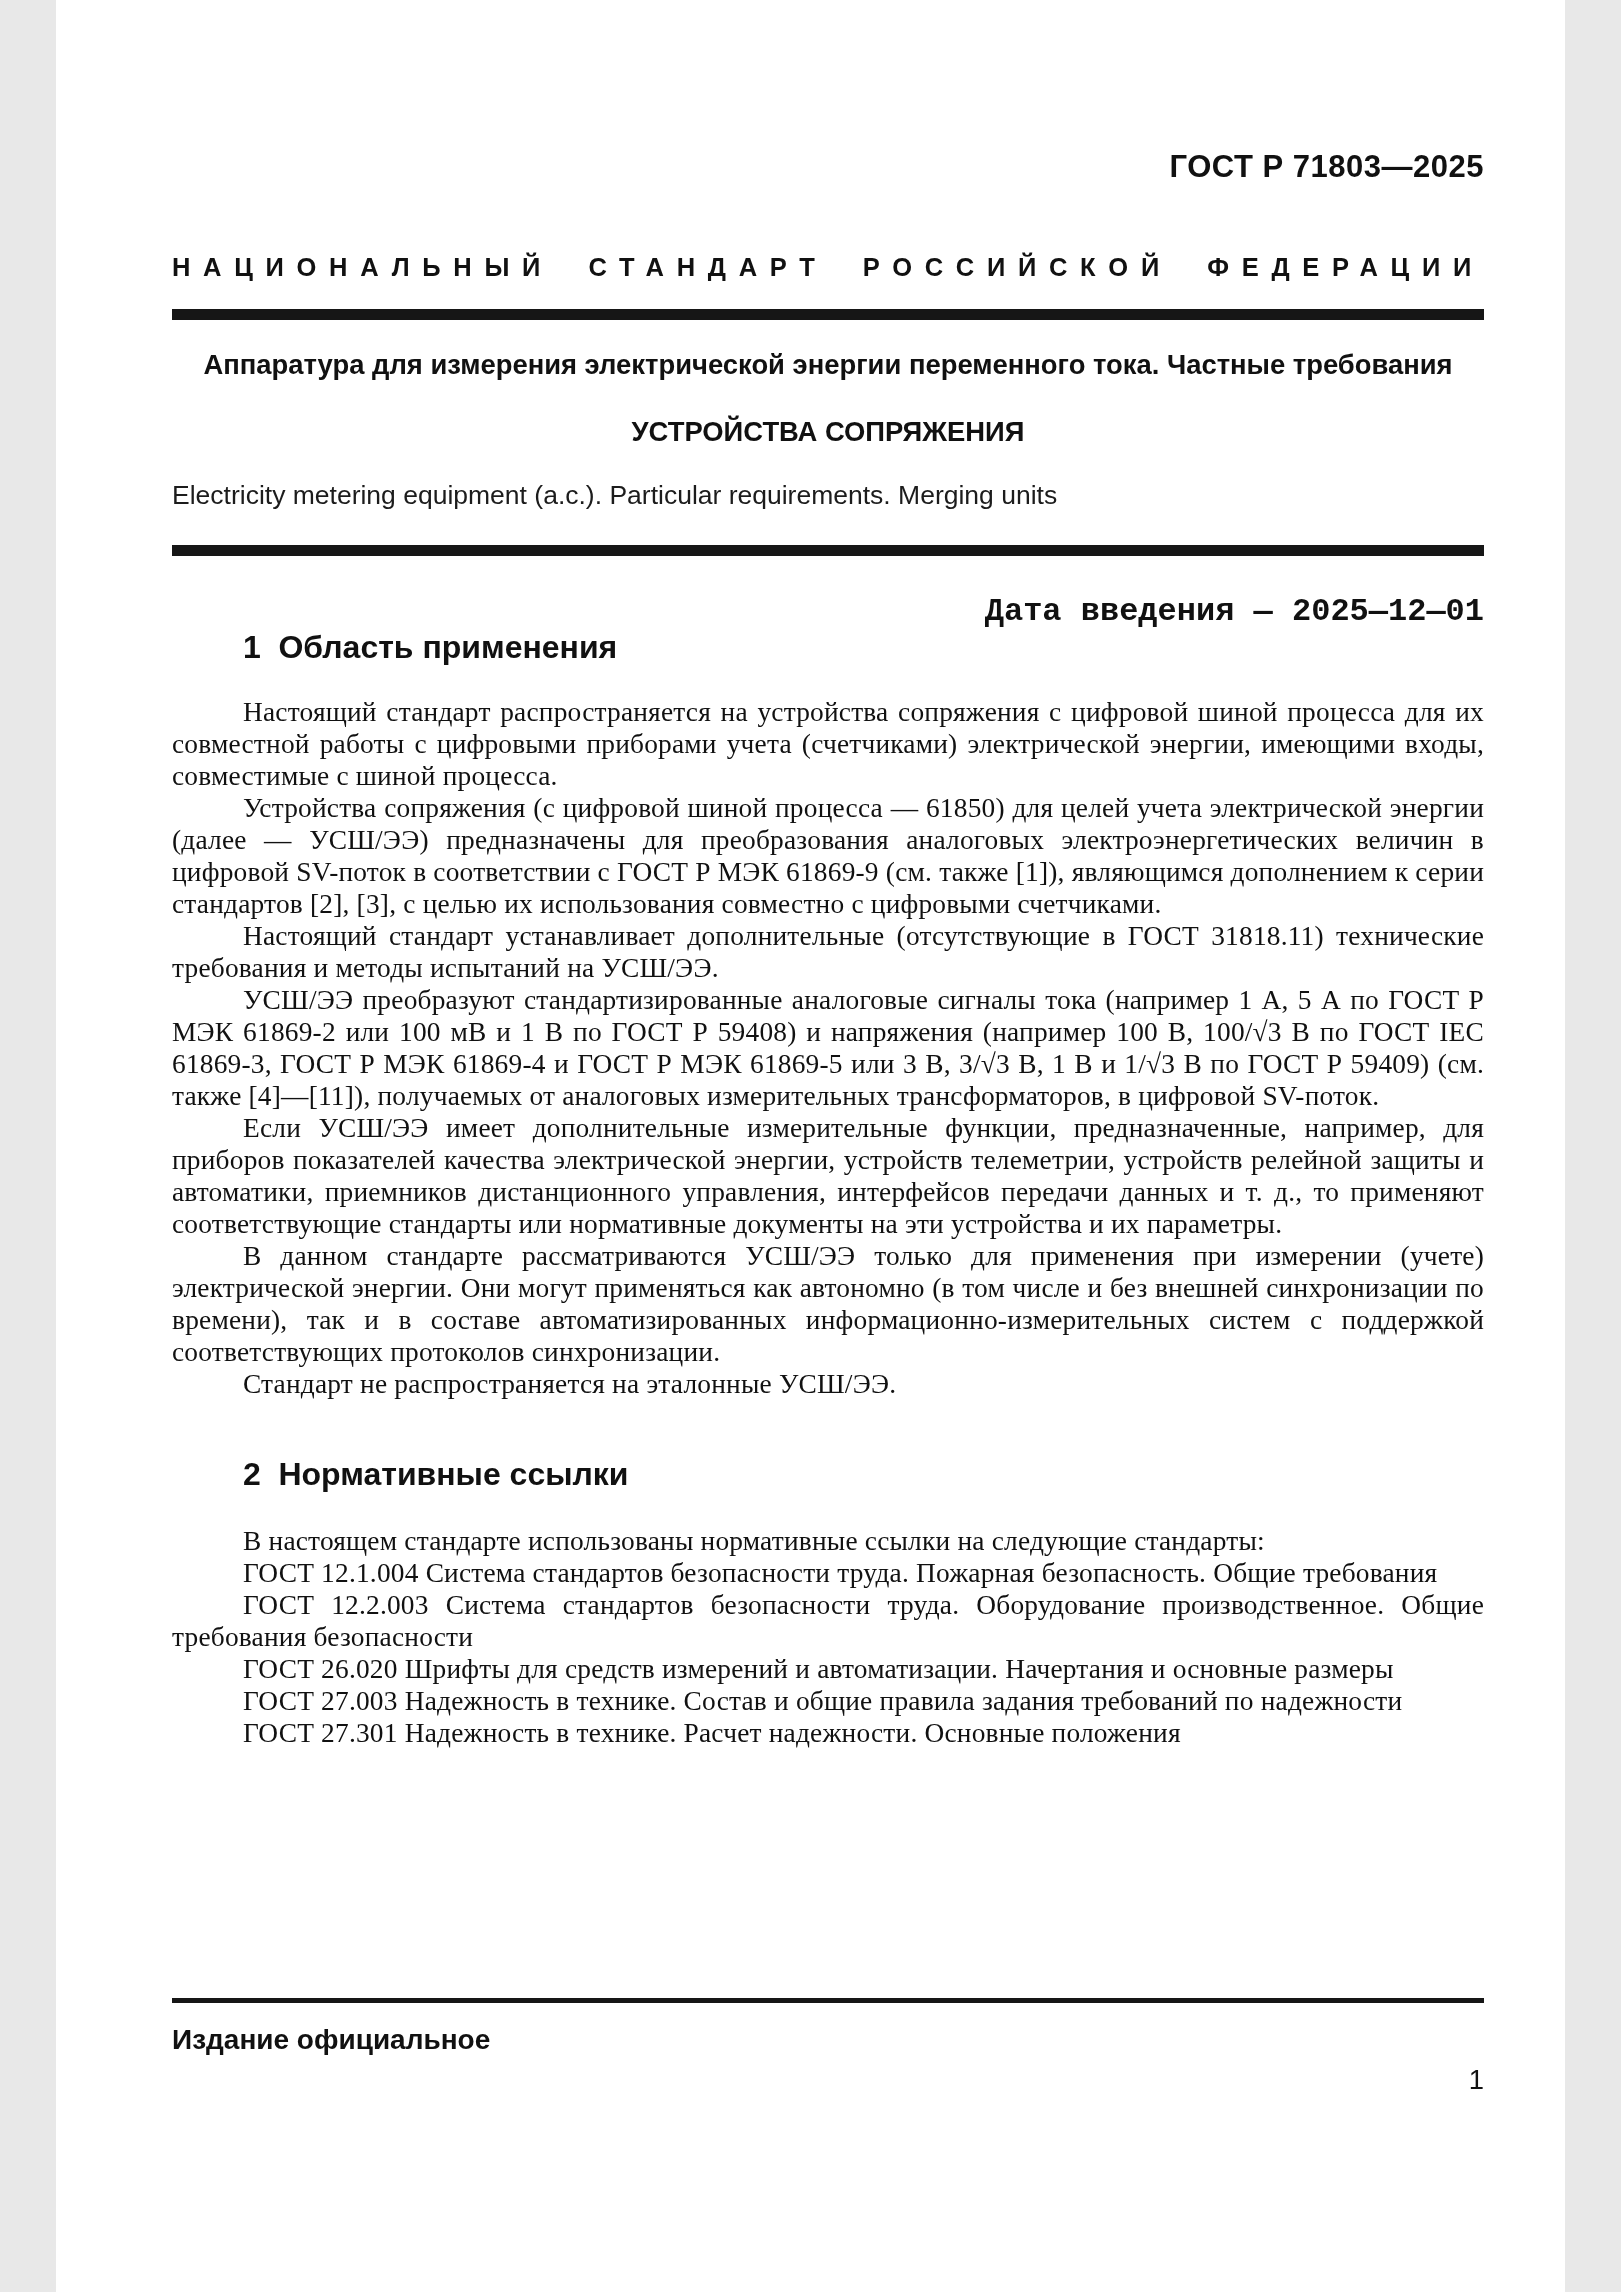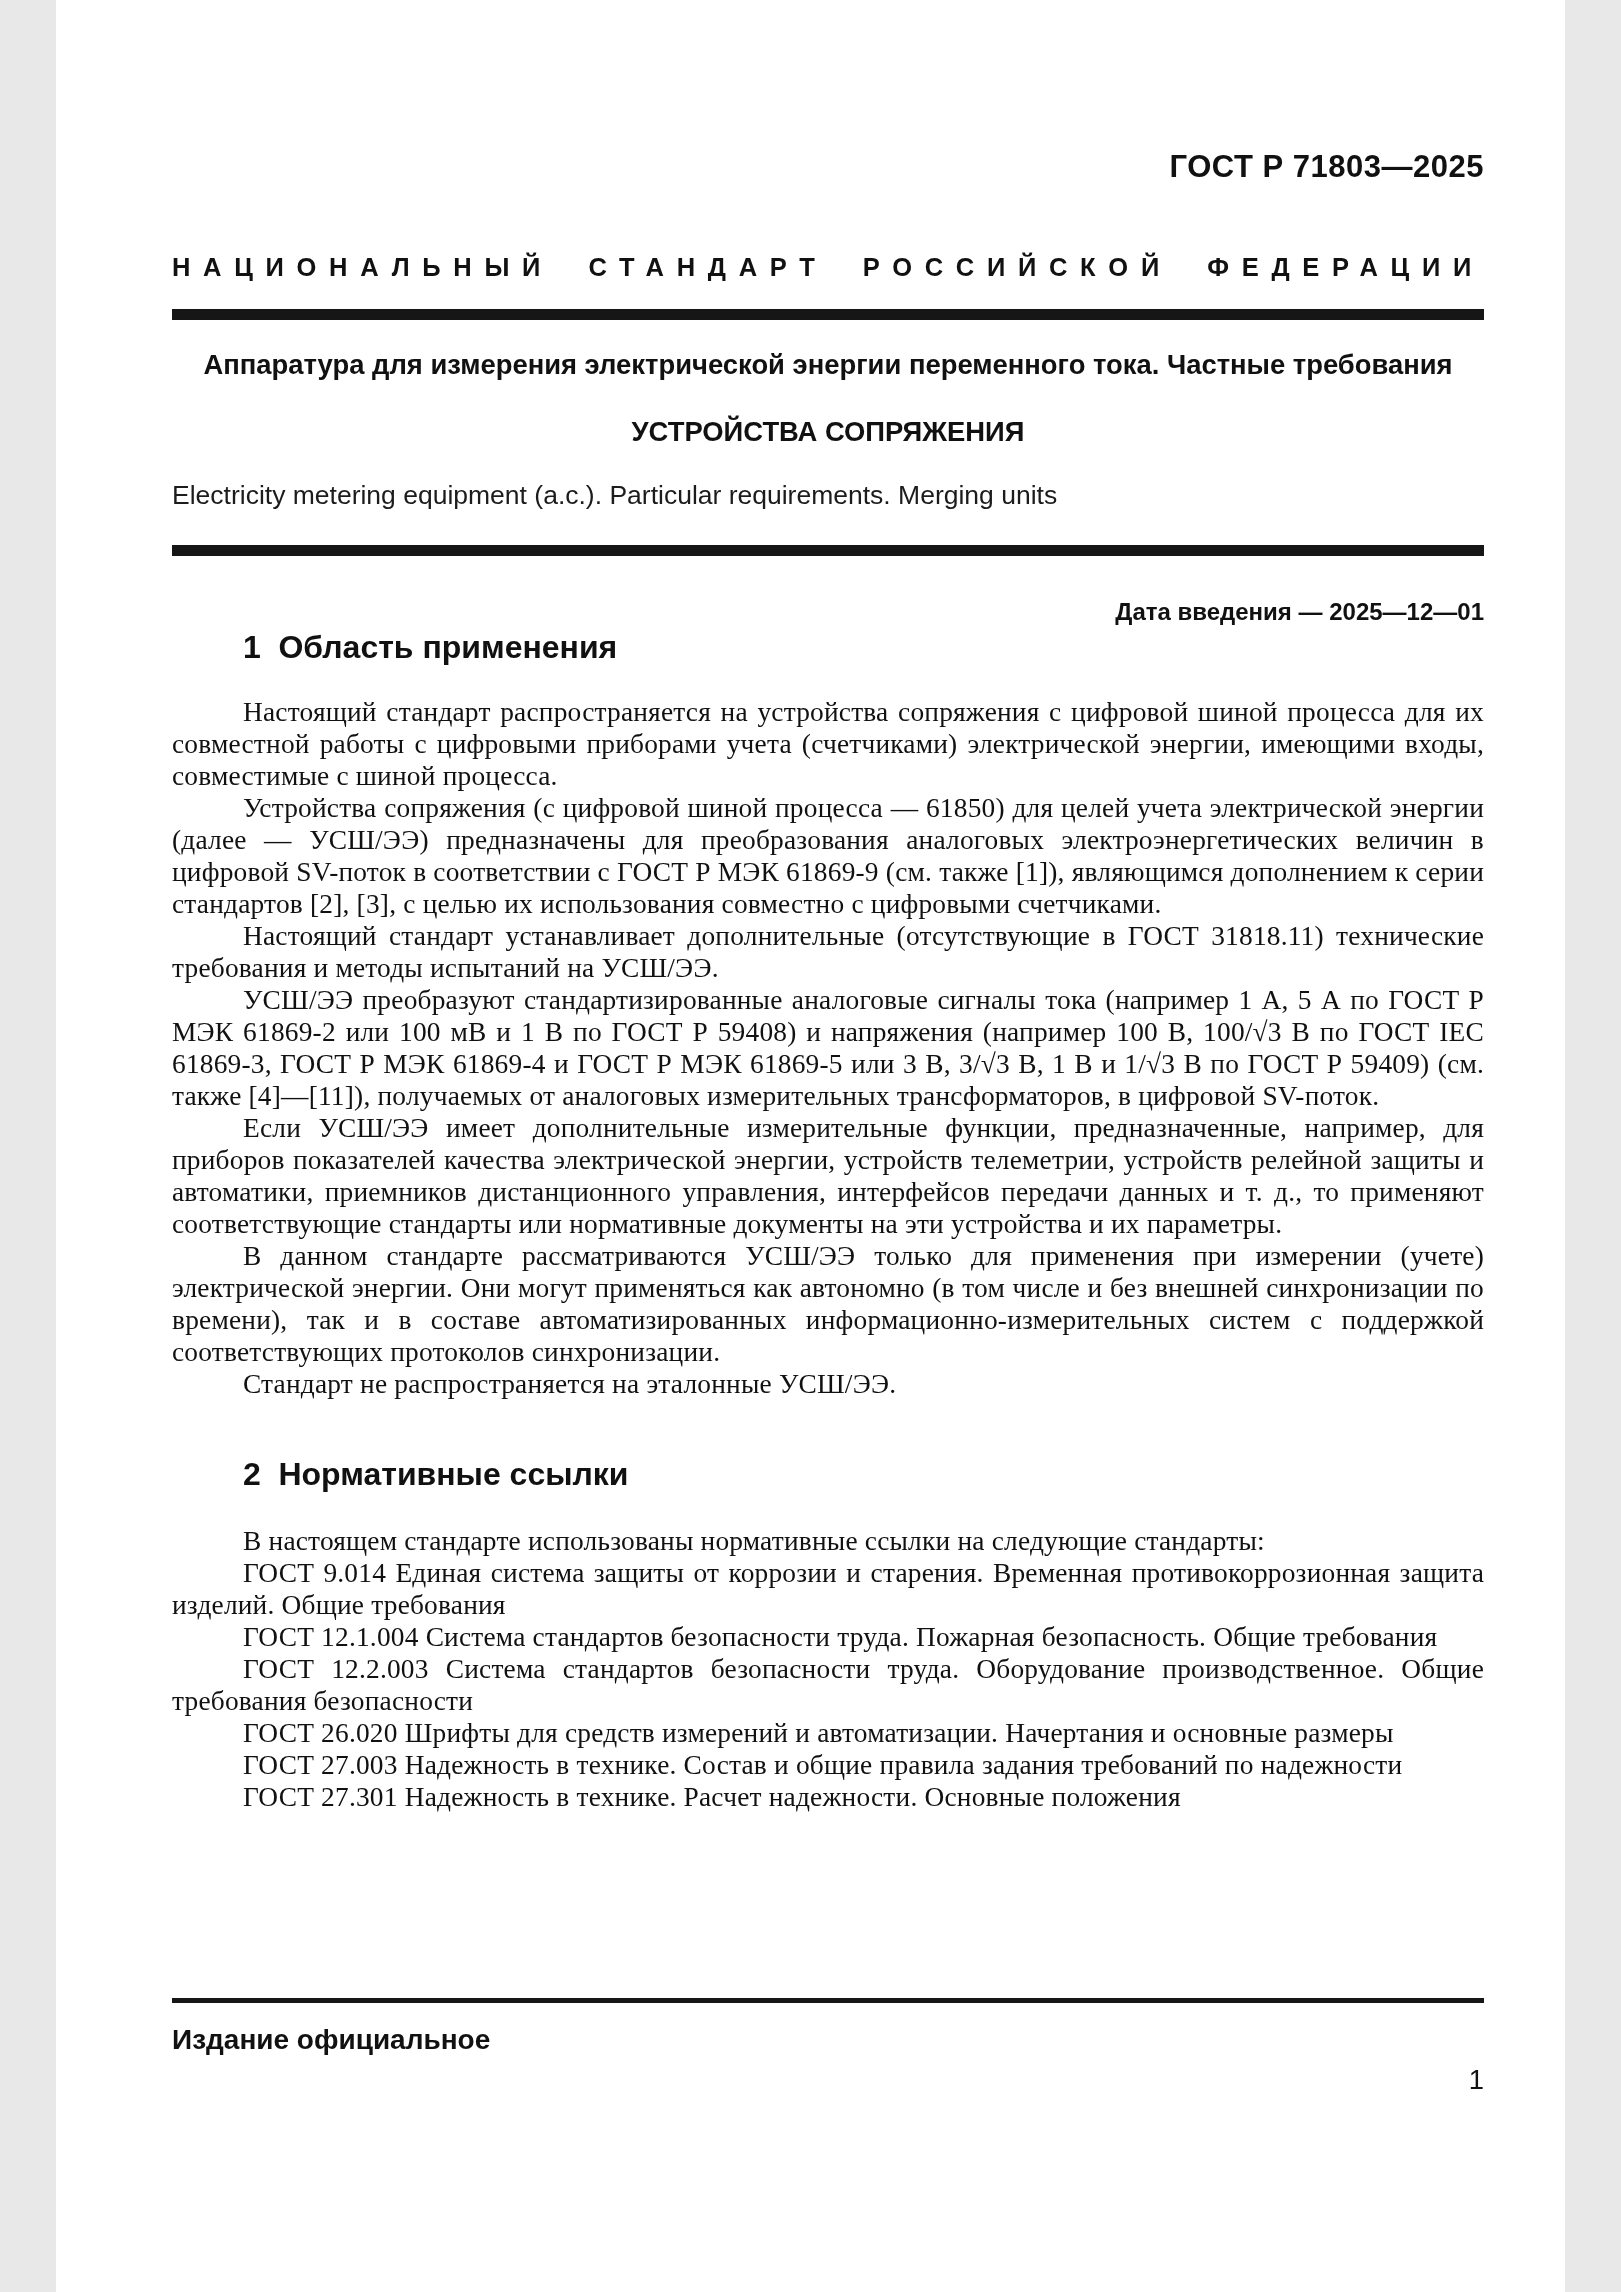--- a/index.html
+++ b/index.html
@@ -59,22 +59,23 @@
   .title-english{
     margin-top:32px;
     font-size:26.5px;
     line-height:31px;
     color:#1c1c1c;
   }
   .intro-date{
     margin-top:40px;
     text-align:right;
     font-weight:bold;
-    font-size:24px;
+    font-size:32px;
     line-height:32px;
+    font-family:Liberation Mono, monospace;
   }
   .section-heading{
     font-size:32px;
     font-weight:bold;
     line-height:39px;
     margin:0;
     padding-left:71px;
   }
   .section-heading .sec-num{ margin-right:17.6px; }
   .h-first{ margin-bottom:29px; }
@@ -144,21 +145,20 @@
       <p>В данном стандарте рассматриваются УСШ/ЭЭ только для применения при измерении (учете) электрической энергии. Они могут применяться как автономно (в том числе и без внешней синхронизации по времени), так и в составе автоматизированных информационно-измерительных систем с поддержкой соответствующих протоколов синхронизации.</p>
       <p>Стандарт не распространяется на эталонные УСШ/ЭЭ.</p>
     </div>
 
     <h2 class="section-heading h-second">
       <span class="sec-num">2</span><span>Нормативные ссылки</span>
     </h2>
 
     <div class="body-text">
       <p>В настоящем стандарте использованы нормативные ссылки на следующие стандарты:</p>
-      <p>ГОСТ 9.014 Единая система защиты от коррозии и старения. Временная противокоррозионная защита изделий. Общие требования</p>
       <p>ГОСТ 12.1.004 Система стандартов безопасности труда. Пожарная безопасность. Общие требования</p>
       <p>ГОСТ 12.2.003 Система стандартов безопасности труда. Оборудование производственное. Общие требования безопасности</p>
       <p>ГОСТ 26.020 Шрифты для средств измерений и автоматизации. Начертания и основные размеры</p>
       <p>ГОСТ 27.003 Надежность в технике. Состав и общие правила задания требований по надежности</p>
       <p>ГОСТ 27.301 Надежность в технике. Расчет надежности. Основные положения</p>
     </div>
 
   </div>
 
   <div class="footer-rule"></div>

